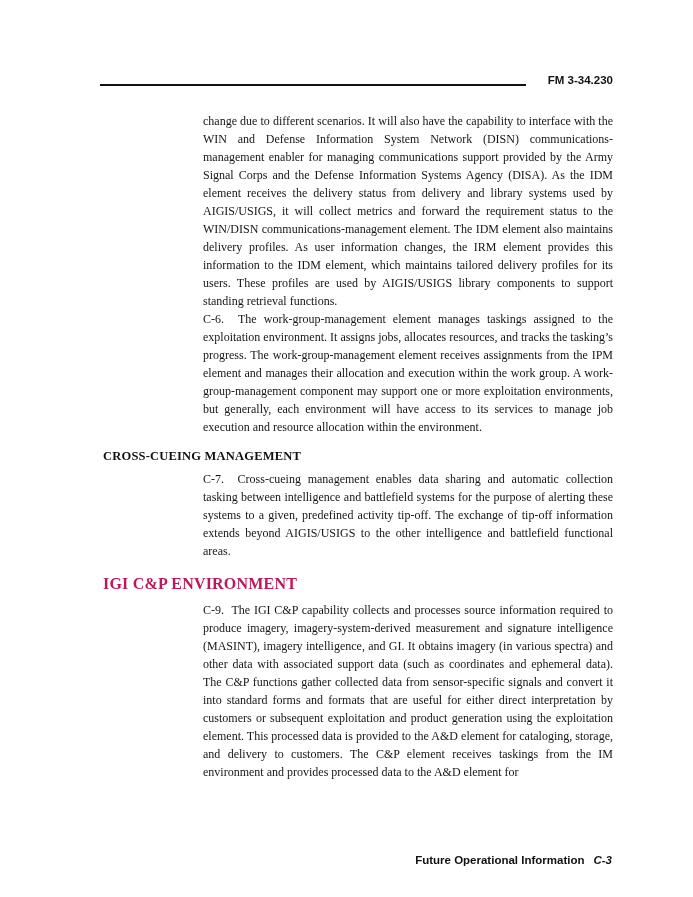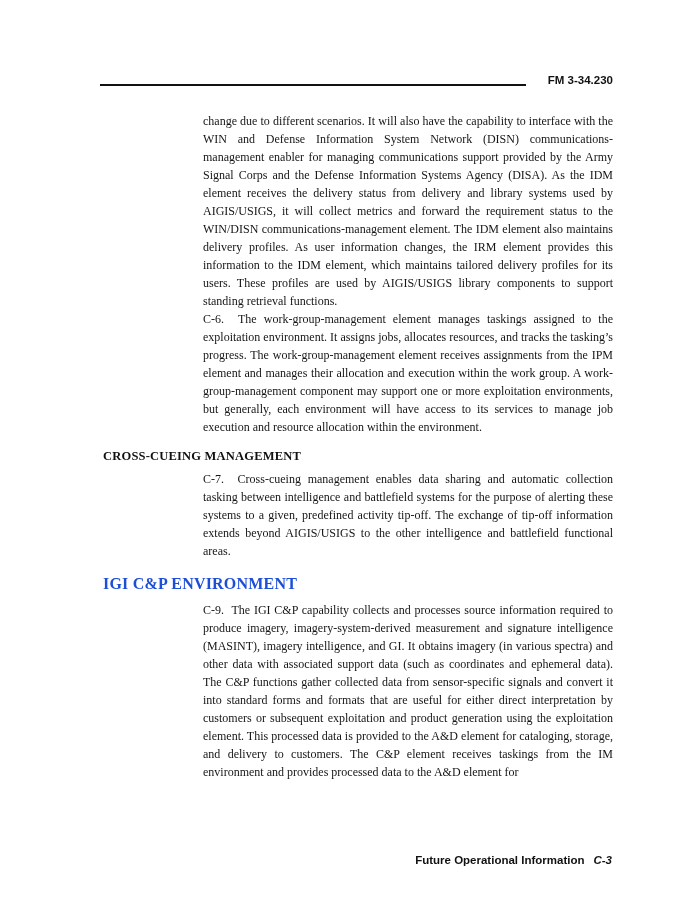--- a/index.html
+++ b/index.html
@@ -58,21 +58,21 @@
     font-size: 12.5px;
     font-weight: bold;
     letter-spacing: 0.2px;
     color: #111111;
   }
   .mainhead {
     margin: 15px 0 8px 0;
     font-size: 16px;
     font-weight: bold;
     letter-spacing: 0.2px;
-    color: #1d4ed8;
+    color: #be185d;
   }
   
   .footer {
     position: absolute;
     right: 81px;
     bottom: 31px;
     font-family: "Liberation Sans", sans-serif;
     font-weight: bold;
     font-size: 11.5px;
     color: #111111;

